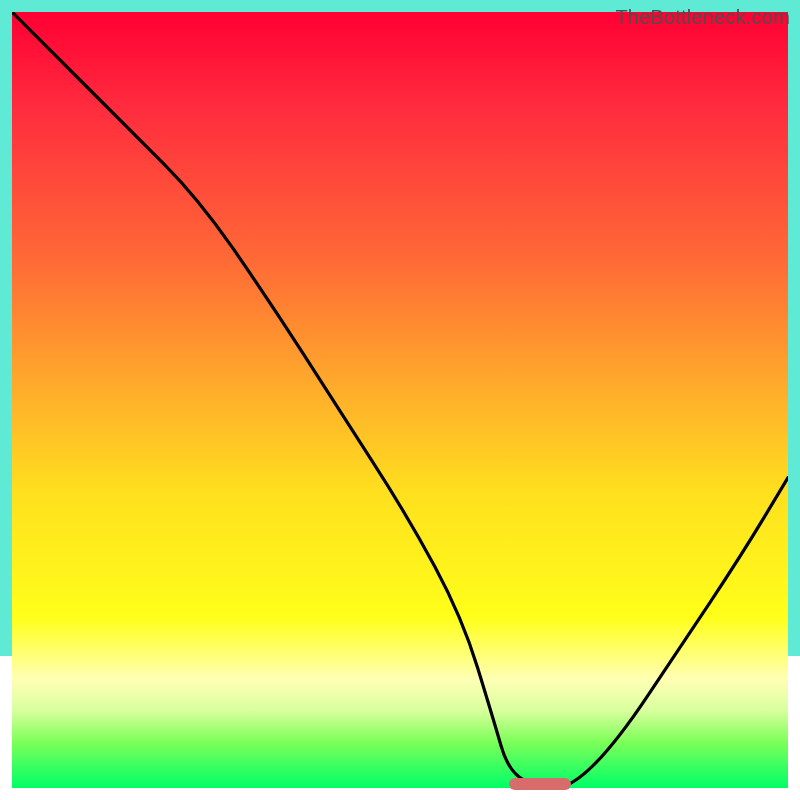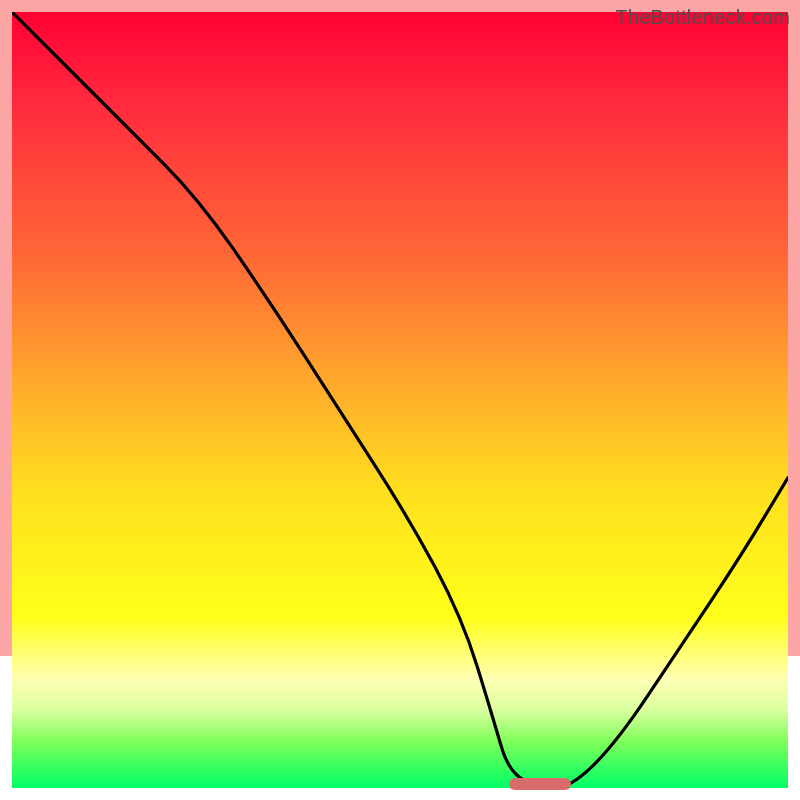--- a/index.html
+++ b/index.html
@@ -7,21 +7,21 @@
     padding: 0;
     width: 800px;
     height: 800px;
     overflow: hidden;
     font-family: Arial, Helvetica, sans-serif;
   }
   .chart-container {
     position: relative;
     width: 800px;
     height: 656px;
-    background: #fca5a5;
+    background: #5eead4;
   }
   .plot-area {
     position: absolute;
     left: 12px;
     top: 12px;
     width: 776px;
     height: 776px;
     background: linear-gradient(to bottom,
       #ff0033 0%,
       #ff2b3e 12%,

